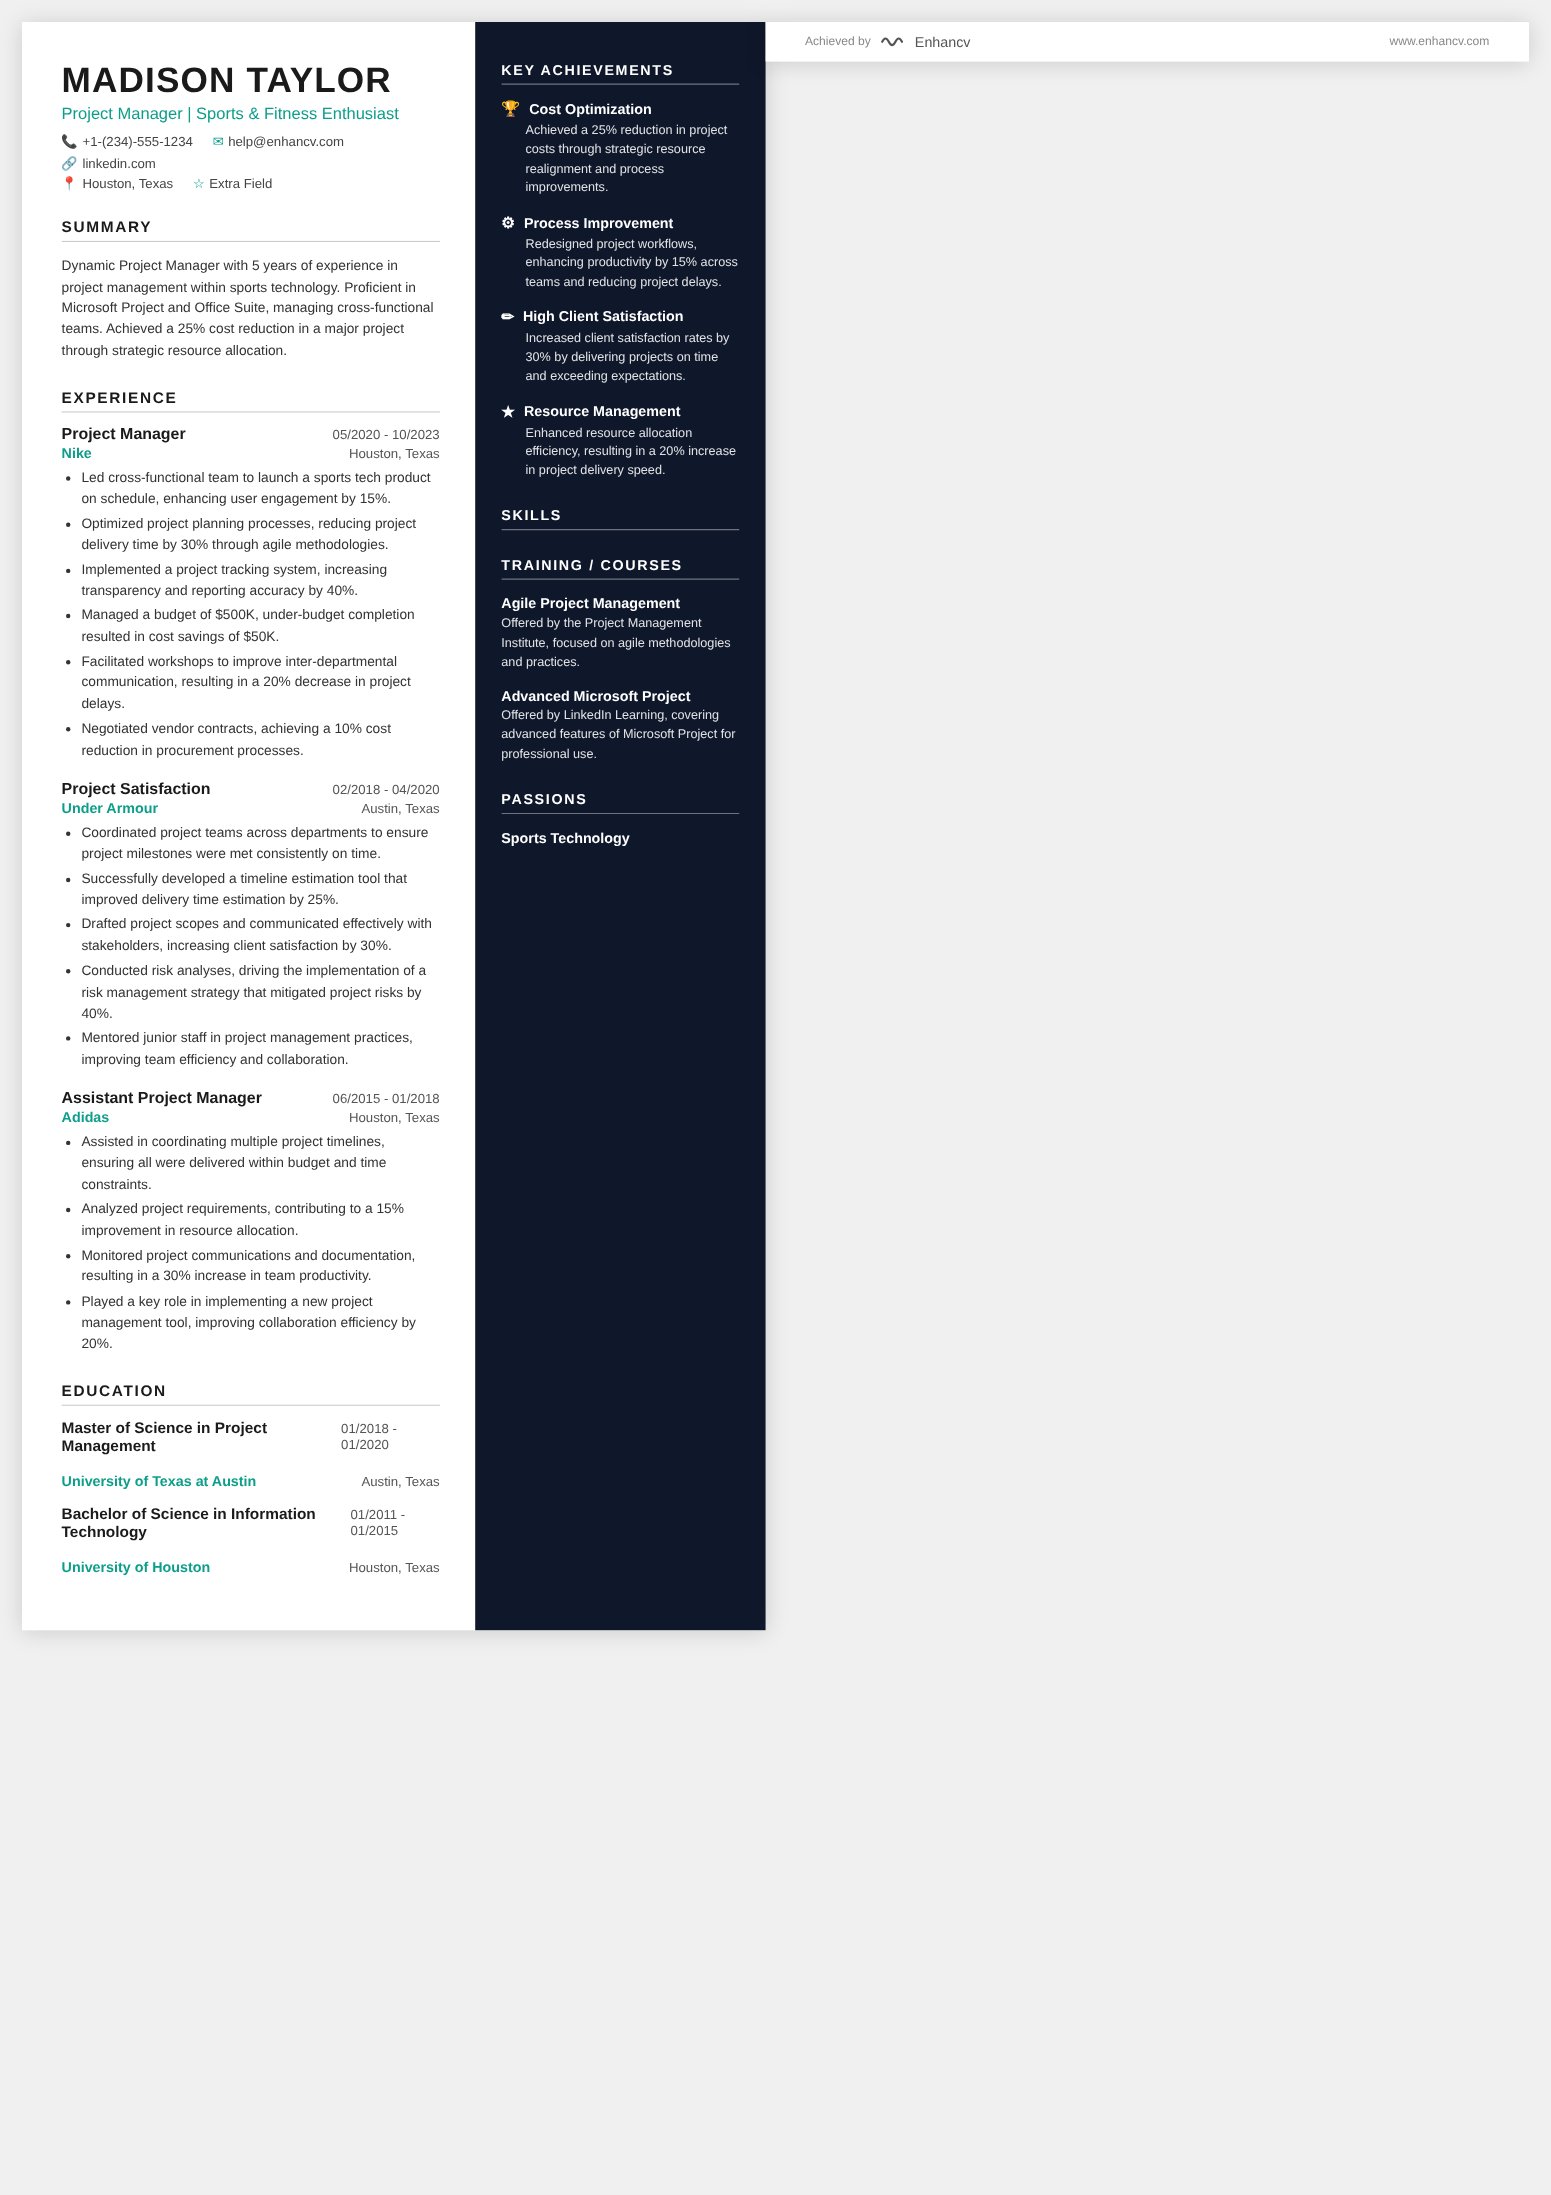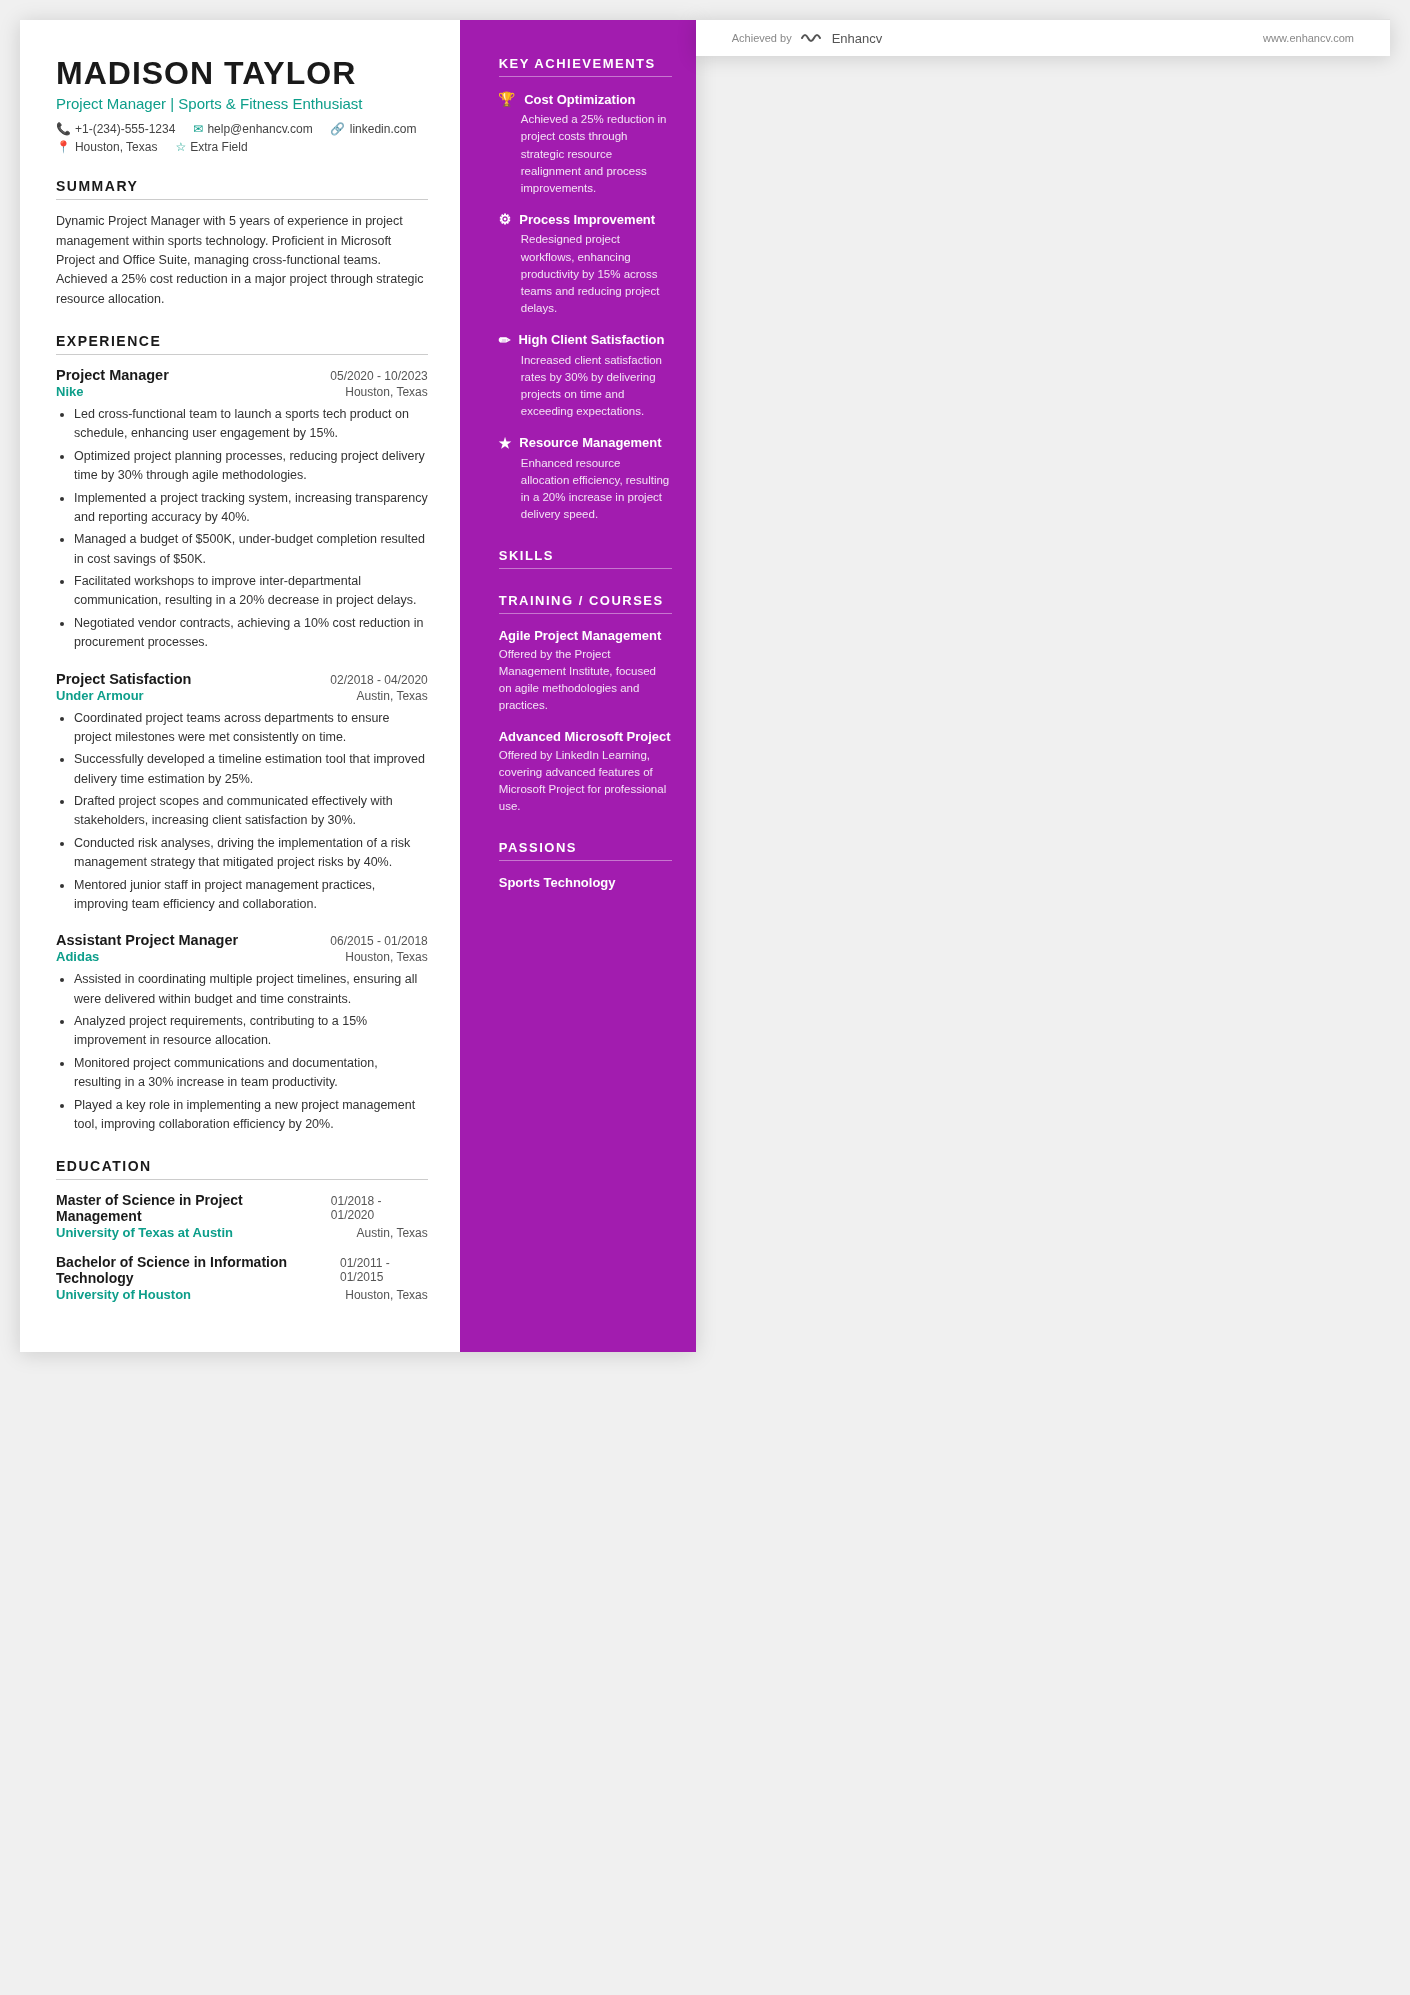--- a/index.html
+++ b/index.html
@@ -20,24 +20,24 @@
       box-shadow: 0 2px 20px rgba(0,0,0,0.15);
     }
     
     .left-col {
       flex: 1;
       padding: 36px 32px 36px 36px;
       background: #fff;
     }
     
     .right-col {
-      width: 236px;
-      background: #a21caf;
+      width: 264px;
+      background: #0f172a;
       color: #fff;
-      padding: 36px 24px 36px 39px;
+      padding: 36px 24px 36px 24px;
       flex-shrink: 0;
     }
 
     
     .header-name {
       font-size: 32px;
       font-weight: 900;
       color: #1a1a1a;
       letter-spacing: 1px;
       line-height: 1.1;
@@ -156,21 +156,21 @@
       color: #1a1a1a;
     }
     .edu-dates {
       font-size: 12px;
       color: #555;
     }
     .edu-school-row {
       display: flex;
       justify-content: space-between;
       align-items: baseline;
-      margin-top: 1px;
+      margin-top: 17px;
     }
     .edu-school {
       font-size: 13px;
       color: #0d9e8a;
       font-weight: 600;
     }
     .edu-location {
       font-size: 12px;
       color: #555;
     }

